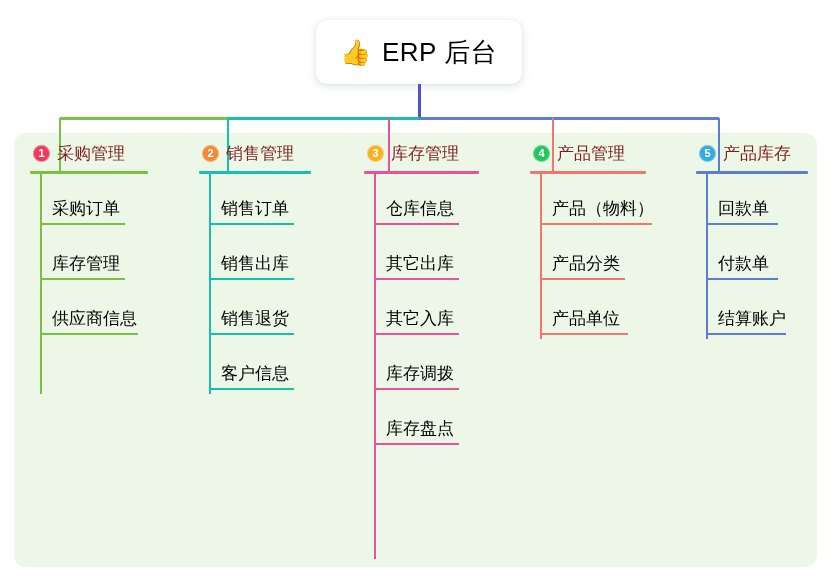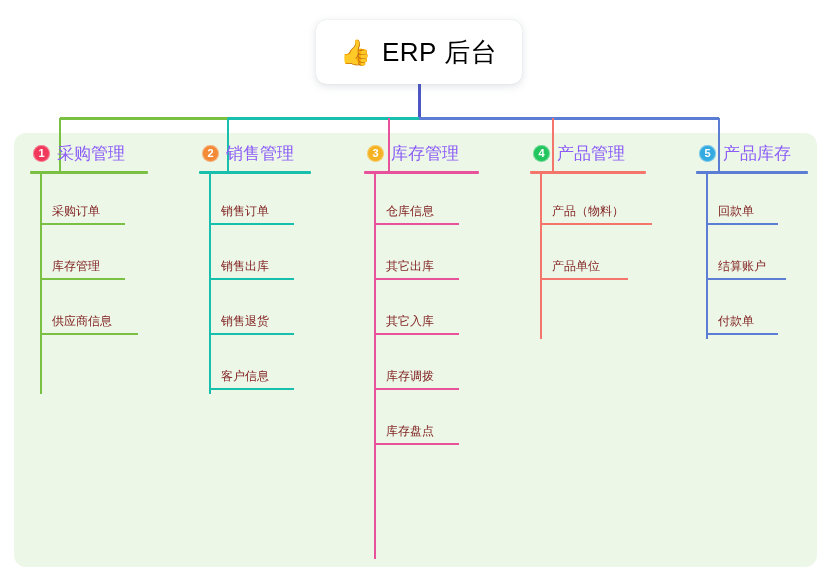--- a/index.html
+++ b/index.html
@@ -52,34 +52,34 @@
     padding-left:3px;
   }
   .badge{
     width:17px;height:17px;border-radius:50%;
     color:#fff;font-size:11px;line-height:17px;
     text-align:center;font-weight:bold;
     flex:none;
     box-shadow:0 0 0 1px rgba(255,255,255,.35) inset;
   }
   .col-title{
-    font-size:17px;color:#8b5cf6;white-space:nowrap;
+    font-size:17px;color:#7f1d1d;white-space:nowrap;
   }
   .col-rule{height:3px;margin-top:5px;border-radius:1px;}
 
   .leaves{position:relative;margin-top:0;}
   .leaf{
     position:relative;
     height:55px;
   }
   .leaf-label{
     position:absolute;
     left:22px; bottom:9px;
-    font-size:12px;
-    color:#7f1d1d;
+    font-size:17px;
+    color:#000000;
     white-space:nowrap;
   }
   .leaf-rule{
     position:absolute;
     left:10px; bottom:4px;
     height:2px;
   }
   .spine{
     position:absolute;
     left:10px; top:0;
@@ -195,42 +195,46 @@
           <span class="col-title">产品管理</span>
         </div>
         <div class="col-rule" style="width: 116px; background: rgb(244, 117, 108);"></div>
         <div class="leaves">
           <div class="spine" style="background: rgb(244, 117, 108); height: 165px;"></div>
           <div class="leaf">
             <span class="leaf-label">产品（物料）</span>
             <div class="leaf-rule" style="width: 112px; background: rgb(244, 117, 108);"></div>
           </div>
           <div class="leaf">
+            <span class="leaf-label">产品分类</span>
+            <div class="leaf-rule" style="width: 85px; background: rgb(244, 117, 108);"></div>
+          </div>
+          <div class="leaf">
             <span class="leaf-label">产品单位</span>
             <div class="leaf-rule" style="width: 88px; background: rgb(244, 117, 108);"></div>
           </div>
         </div>
       </div>
       <div class="col" style="left: 696px;">
         <div class="col-head">
           <span class="badge" style="background: rgb(52, 171, 224);">5</span>
           <span class="col-title">产品库存</span>
         </div>
         <div class="col-rule" style="width: 112px; background: rgb(91, 126, 212);"></div>
         <div class="leaves">
           <div class="spine" style="background: rgb(91, 126, 212); height: 165px;"></div>
           <div class="leaf">
             <span class="leaf-label">回款单</span>
             <div class="leaf-rule" style="width: 72px; background: rgb(91, 126, 212);"></div>
           </div>
           <div class="leaf">
+            <span class="leaf-label">付款单</span>
+            <div class="leaf-rule" style="width: 72px; background: rgb(91, 126, 212);"></div>
+          </div>
+          <div class="leaf">
             <span class="leaf-label">结算账户</span>
             <div class="leaf-rule" style="width: 80px; background: rgb(91, 126, 212);"></div>
           </div>
-          <div class="leaf">
-            <span class="leaf-label">付款单</span>
-            <div class="leaf-rule" style="width: 72px; background: rgb(91, 126, 212);"></div>
-          </div>
         </div>
       </div>
     </div>
 
 </div>
 
 </body></html>

